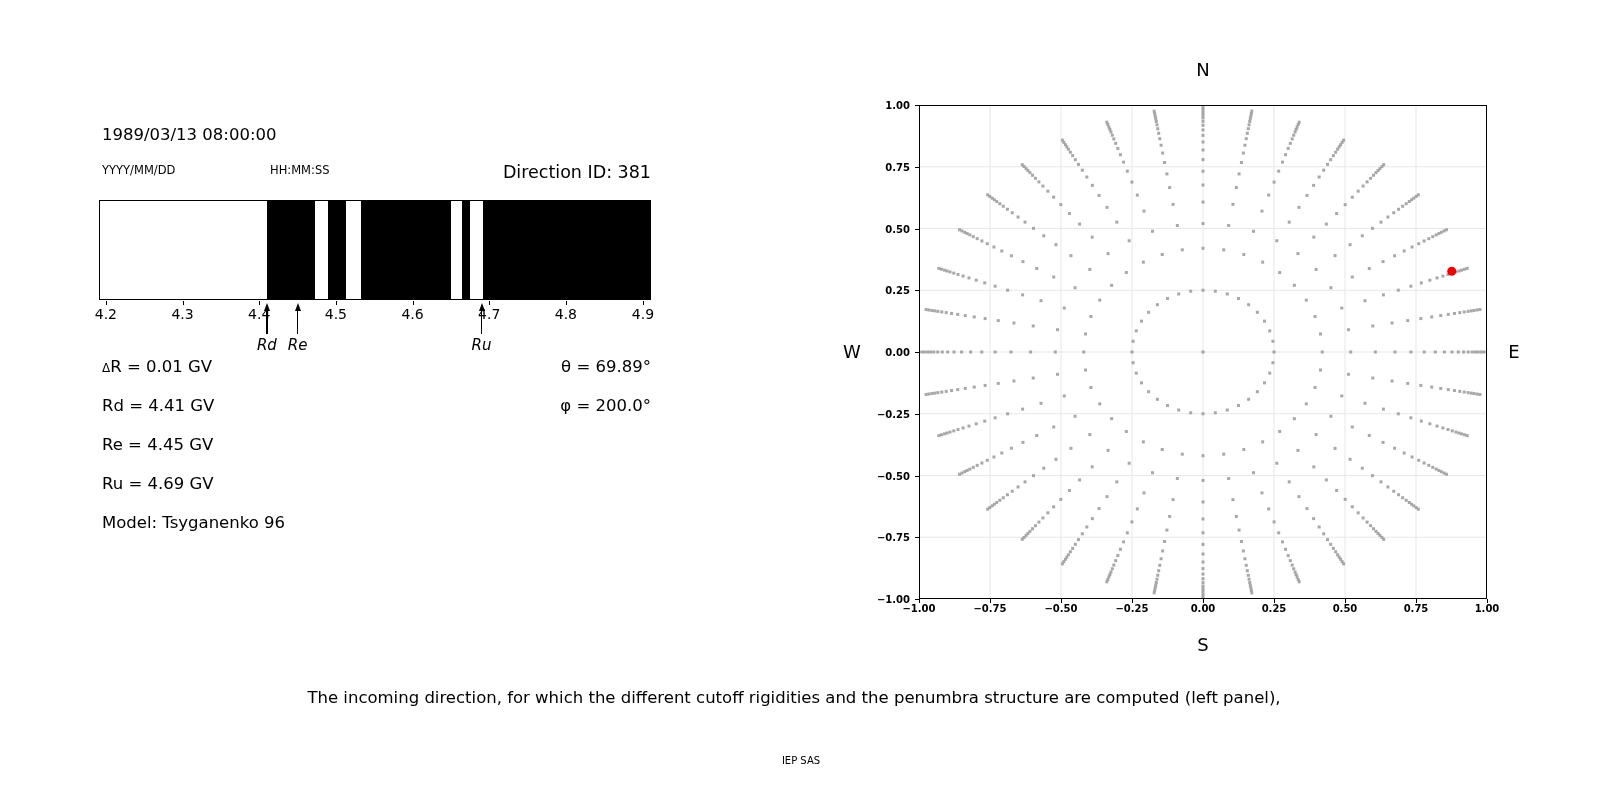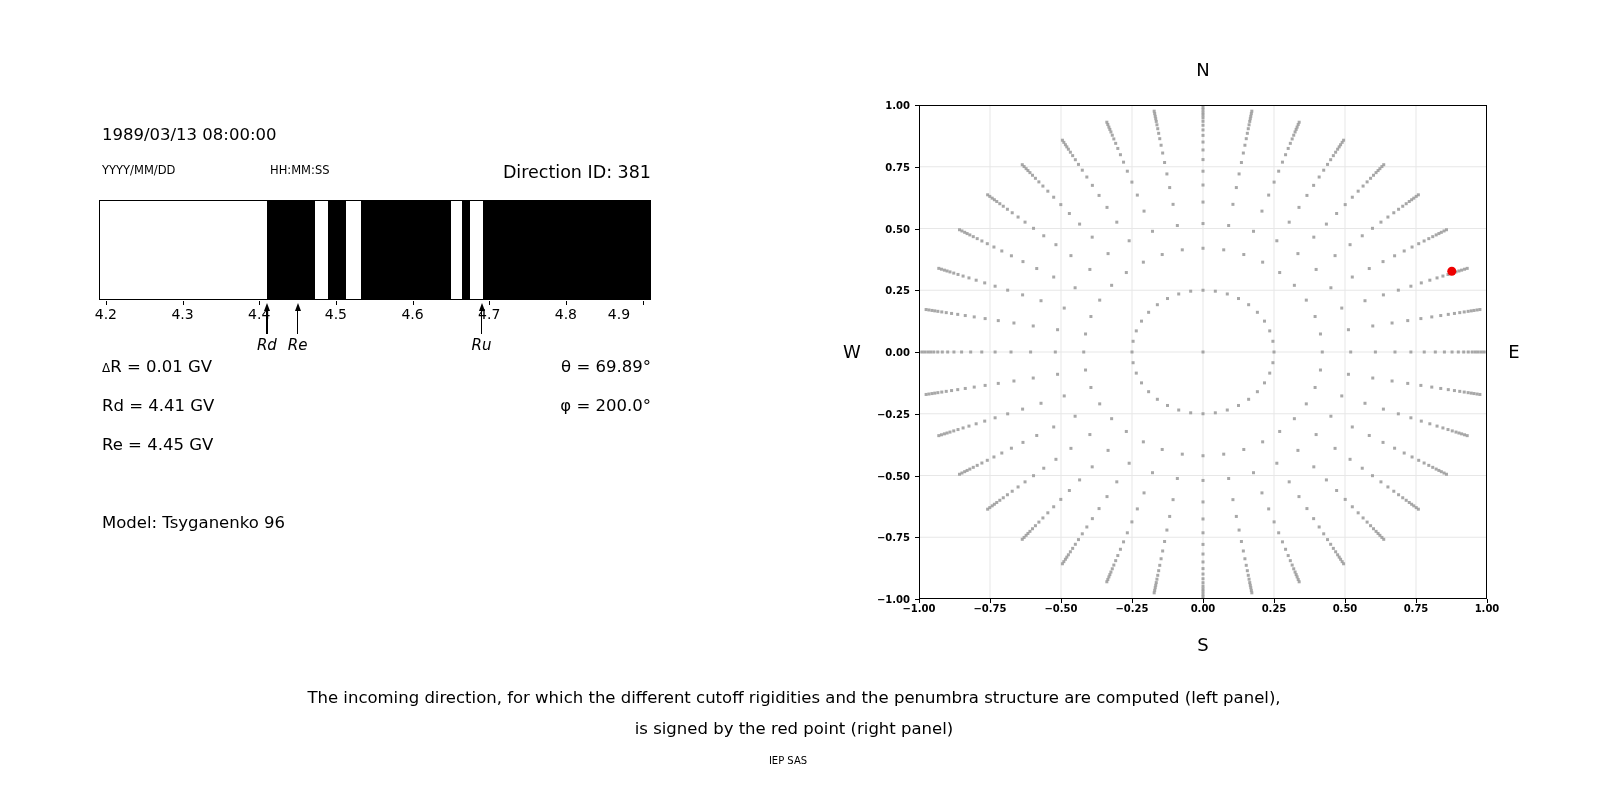--- a/index.html
+++ b/index.html
@@ -28,21 +28,21 @@
   .rightval{width:160px;text-align:right;left:491px;}
   .smalldelta{font-size:12px;}
   .mathsym{font-style:normal;}
   
   #scatter-svg{left:919px;top:105px;}
   .scat-xlab{position:absolute;top:603px;transform:translateX(-50%);}
   .scat-ylab{position:absolute;width:60px;text-align:right;transform:translateY(-50%);}
   .scat-tm-b{position:absolute;width:1px;height:4px;background:#000;top:599px;}
   .scat-tm-l{position:absolute;width:4px;height:1px;background:#000;left:915px;}
   .caption{left:6px;width:1576px;text-align:center;font-size:16.5px;}
-  .credit{left:18px;width:1540px;text-align:center;font-size:10px;}
+  .credit{left:31px;width:1540px;text-align:center;font-size:10px;}
 </style>
 </head>
 <body>
 
 <div id="figure">
 
 
   <div class="abs t16" style="left:102px;top:125px;">1989/03/13 08:00:00</div>
 
   <div class="abs t11" style="left:102px;top:163px;">YYYY/MM/DD</div>
@@ -58,20 +58,21 @@
       <div class="pseg" style="left: 65.8333%; width: 1.52778%; background: rgb(0, 0, 0);"></div>
       <div class="pseg" style="left: 69.5833%; width: 30.4167%; background: rgb(0, 0, 0);"></div>
     </div>
   <div class="abs" id="penumbra-axis" style="left:99px;top:0;width:552px;height:400px;pointer-events:none;"></div>
 
   <div class="abs t16 valline" style="top:357px;">
     <span class="smalldelta">Δ</span><span>R = 0.01 GV</span>
   </div>
   <div class="abs t16 valline" style="top:396px;">Rd = 4.41 GV</div>
   <div class="abs t16 valline" style="top:435px;">Re = 4.45 GV</div>
+  <div class="abs t16 valline" style="top:474px;">Ru = 4.69 GV</div>
   <div class="abs t16 valline" style="top:513px;">Model: Tsyganenko 96</div>
 
   <div class="abs t16 rightval" style="top:357px;">
     <span class="mathsym">θ</span><span> = 69.89°</span>
   </div>
   <div class="abs t16 rightval" style="top:396px;">
     <span class="mathsym">φ</span><span> = 200.0°</span>
   </div>
 
   <div class="abs compass" style="left:1173px;top:59px;width:60px;text-align:center;">N</div>
@@ -741,39 +742,38 @@
       <rect x="547.6417609589828" y="286.1607626897779" width="3" height="3" fill="#999999" opacity="0.85"></rect>
       <rect x="550.718300379393" y="286.632564788499" width="3" height="3" fill="#999999" opacity="0.85"></rect>
       <rect x="553.5151543979475" y="287.06147578733635" width="3" height="3" fill="#999999" opacity="0.85"></rect>
       <rect x="556.5916938183577" y="287.53327788605736" width="3" height="3" fill="#999999" opacity="0.85"></rect>
       <rect x="559.3885478369124" y="287.9621888848947" width="3" height="3" fill="#999999" opacity="0.85"></rect>
       <circle cx="532.784" cy="166.231" r="4.5" fill="#ee0000"></circle>
       <rect x="0.5" y="0.5" width="567" height="493" fill="none" stroke="#000000" stroke-width="1"></rect>
     </svg>
 
   <div class="abs caption" style="top:688px;">The incoming direction, for which the different cutoff rigidities and the penumbra structure are computed (left panel),</div>
-  <div class="abs caption" style="top:719px;">is signed by the red point (right panel)</div>
   <div class="abs credit" style="top:755px;">IEP SAS</div>
 
 <div class="bar-tickmark" style="left: 105.9px;"></div>
     <div class="bar-ticklab ticklab" style="left: 105.9px;">4.2</div>
     <div class="bar-tickmark" style="left: 182.567px;"></div>
     <div class="bar-ticklab ticklab" style="left: 182.567px;">4.3</div>
     <div class="bar-tickmark" style="left: 259.233px;"></div>
     <div class="bar-ticklab ticklab" style="left: 259.233px;">4.4</div>
     <div class="bar-tickmark" style="left: 335.9px;"></div>
     <div class="bar-ticklab ticklab" style="left: 335.9px;">4.5</div>
     <div class="bar-tickmark" style="left: 412.567px;"></div>
     <div class="bar-ticklab ticklab" style="left: 412.567px;">4.6</div>
     <div class="bar-tickmark" style="left: 489.233px;"></div>
     <div class="bar-ticklab ticklab" style="left: 489.233px;">4.7</div>
     <div class="bar-tickmark" style="left: 565.9px;"></div>
     <div class="bar-ticklab ticklab" style="left: 565.9px;">4.8</div>
     <div class="bar-tickmark" style="left: 642.567px;"></div>
-    <div class="bar-ticklab ticklab" style="left: 619px;">4.9</div>
+    <div class="bar-ticklab ticklab" style="left: 643px;">4.9</div>
     <div class="cutoff-arrow" style="left: 266.9px;">
       <div class="head"></div>
       <div class="stem"></div>
     </div>
     <div class="cutoff-lab" style="left: 266.9px;">Rd</div>
     <div class="cutoff-arrow" style="left: 297.567px;">
       <div class="head"></div>
       <div class="stem"></div>
     </div>
     <div class="cutoff-lab" style="left: 297.567px;">Re</div>

